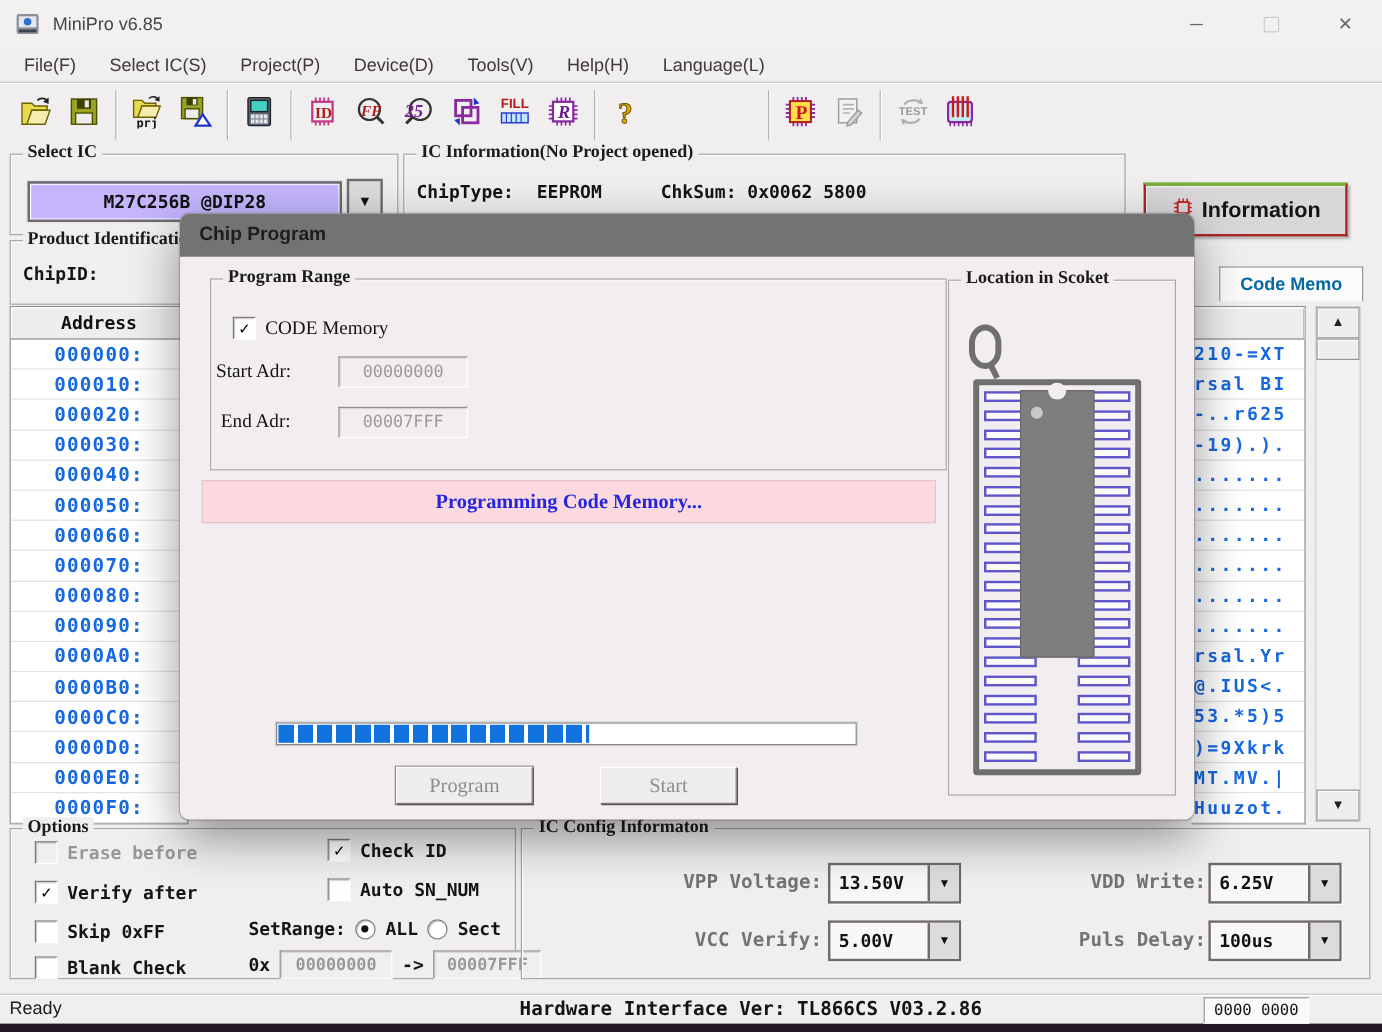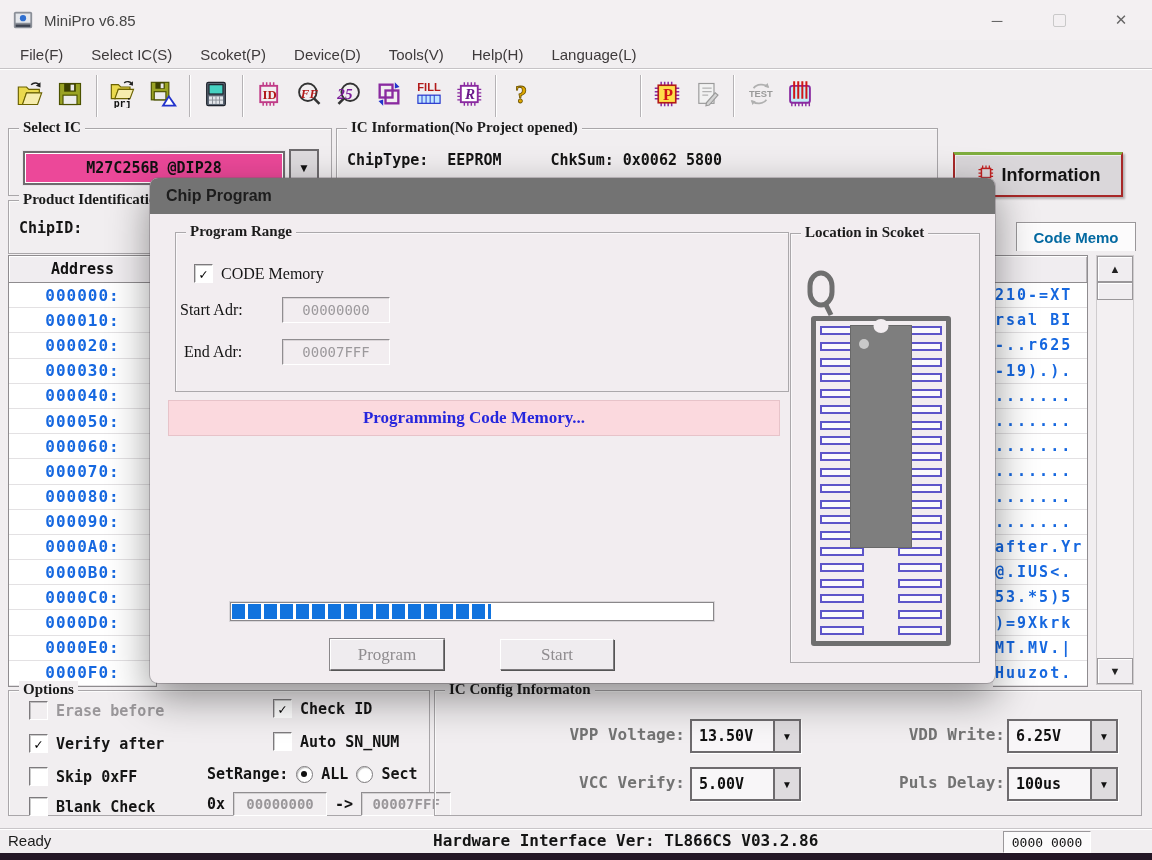--- a/index.html
+++ b/index.html
@@ -28,21 +28,21 @@
   .tsep{width:1px;height:42px;background:#b6b3b6;box-shadow:1px 0 0 #fff;margin:0 6px;}
   .tspacer{width:92px;height:1px;}
 
   
   .client{position:absolute;left:0;top:122px;width:1152px;height:706px;}
   .group{position:absolute;border:1px solid #a9a6a9;box-shadow:inset 1px 1px 0 #fbfbfb;}
   .legend{position:absolute;top:-10px;left:10px;padding:0 4px;background:#f1eef0;
           font-family:"Liberation Serif",serif;font-weight:bold;font-size:15px;color:#1b1b1b;white-space:nowrap;}
 
   
-  .combo{position:absolute;left:14px;top:22px;width:258px;height:30px;background:#ec4899;border:2px solid #6e6b6e;
+  .combo{position:absolute;left:14px;top:22px;width:258px;height:30px;background:#c4b5fd;border:2px solid #6e6b6e;
          box-shadow:0 0 0 1px #e8e5e8, inset 0 0 0 1px #fff;display:flex;align-items:center;justify-content:center;
          font-family:"DejaVu Sans Mono",monospace;font-weight:bold;font-size:15px;color:#111;}
   .combobtn{position:absolute;left:280px;top:20px;width:26px;height:34px;background:#dedbde;border:2px solid #6e6b6e;
             display:flex;align-items:center;justify-content:center;font-size:12px;color:#111;}
 
   .icinfo-line{position:absolute;left:10px;top:22px;font-family:"DejaVu Sans Mono",monospace;font-weight:bold;font-size:15px;color:#141414;}
 
   .infobtn{position:absolute;left:953px;top:30px;width:166px;height:40px;background:#dad7da;
            border:2px solid #a82828;border-top:3px solid #7fae3f;box-shadow:inset 1px 1px 0 #efeef0,2px 2px 2px rgba(0,0,0,.25);
            display:flex;align-items:center;justify-content:center;gap:6px;font-weight:bold;font-size:18px;color:#141414;}
@@ -155,21 +155,21 @@
       <div class="wbtn max">
           <span></span>
         </div>
       <div class="wbtn">✕</div>
     </div>
   </div>
 
   <div class="menubar">
       <div class="menu-item">File(F)</div>
       <div class="menu-item">Select IC(S)</div>
-      <div class="menu-item">Scoket(P)</div>
+      <div class="menu-item">Project(P)</div>
       <div class="menu-item">Device(D)</div>
       <div class="menu-item">Tools(V)</div>
       <div class="menu-item">Help(H)</div>
       <div class="menu-item">Language(L)</div>
     </div>
 
   <div class="toolbar">
       <div class="tbtn">
         <span><svg viewBox="0 0 24 24">
             <path d="M2 6h7l2 2h9v3H9l-3 10H2z" fill="#ead94e" stroke="#6b6200"></path>
@@ -360,21 +360,21 @@
           <div class="grow ascii">210-=XT</div>
           <div class="grow ascii">rsal BI</div>
           <div class="grow ascii">-..r625</div>
           <div class="grow ascii">-19).).</div>
           <div class="grow ascii">.......</div>
           <div class="grow ascii">.......</div>
           <div class="grow ascii">.......</div>
           <div class="grow ascii">.......</div>
           <div class="grow ascii">.......</div>
           <div class="grow ascii">.......</div>
-          <div class="grow ascii">after.Yr</div>
+          <div class="grow ascii">rsal.Yr</div>
           <div class="grow ascii">@.IUS&lt;.</div>
           <div class="grow ascii">53.*5)5</div>
           <div class="grow ascii">)=9Xkrk</div>
           <div class="grow ascii">MT.MV.|</div>
           <div class="grow ascii">Huuzot.</div>
         </div>
     </div>
 
     <div class="vscroll">
       <div class="sbtn" style="top:0;">

